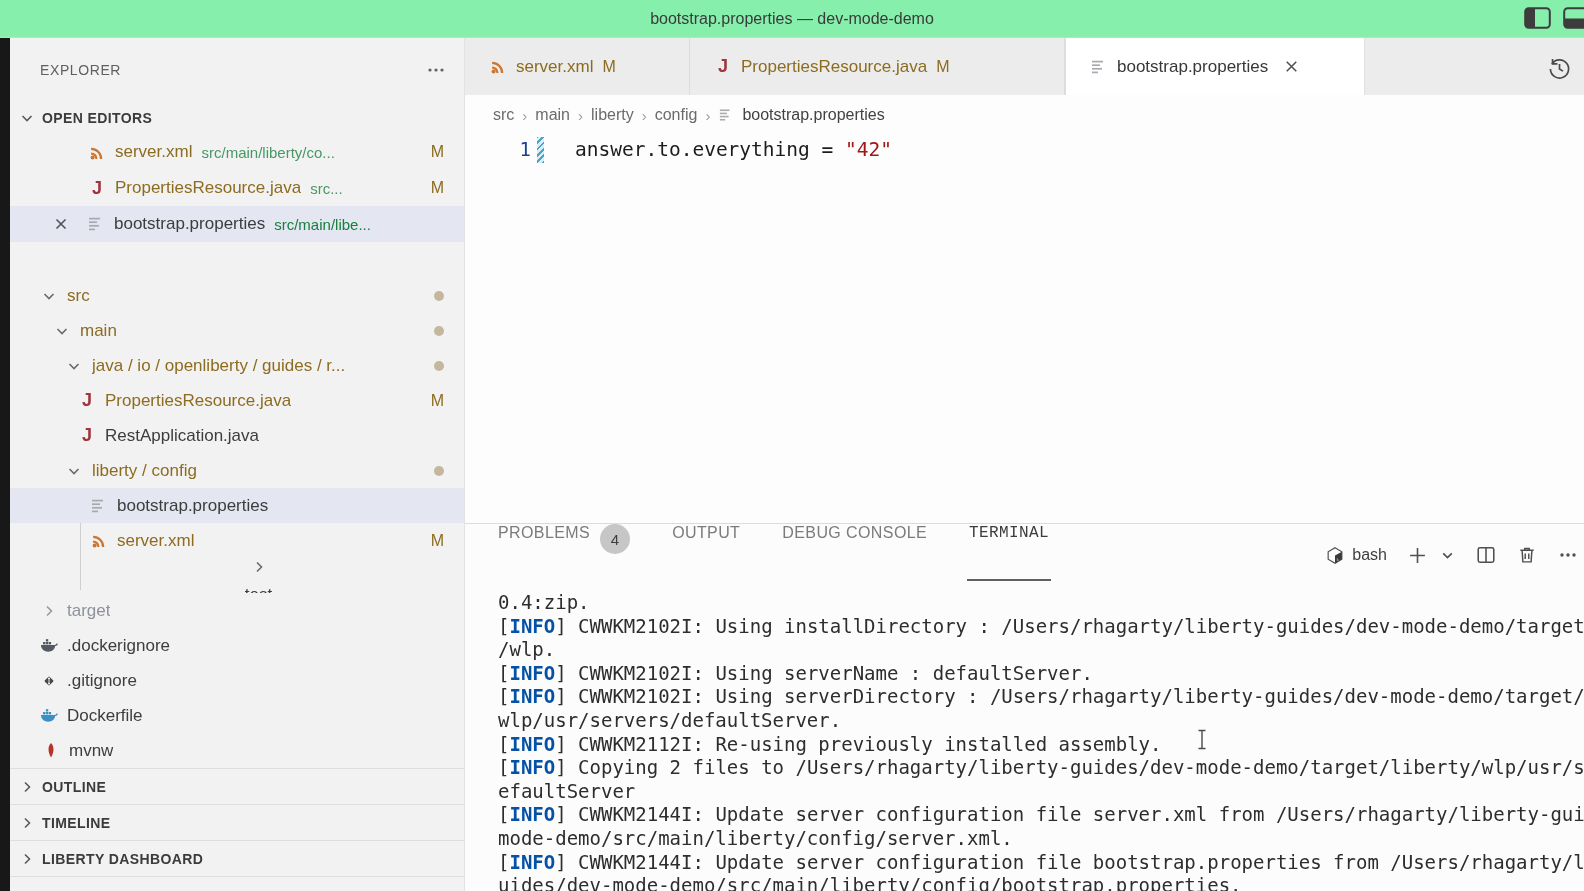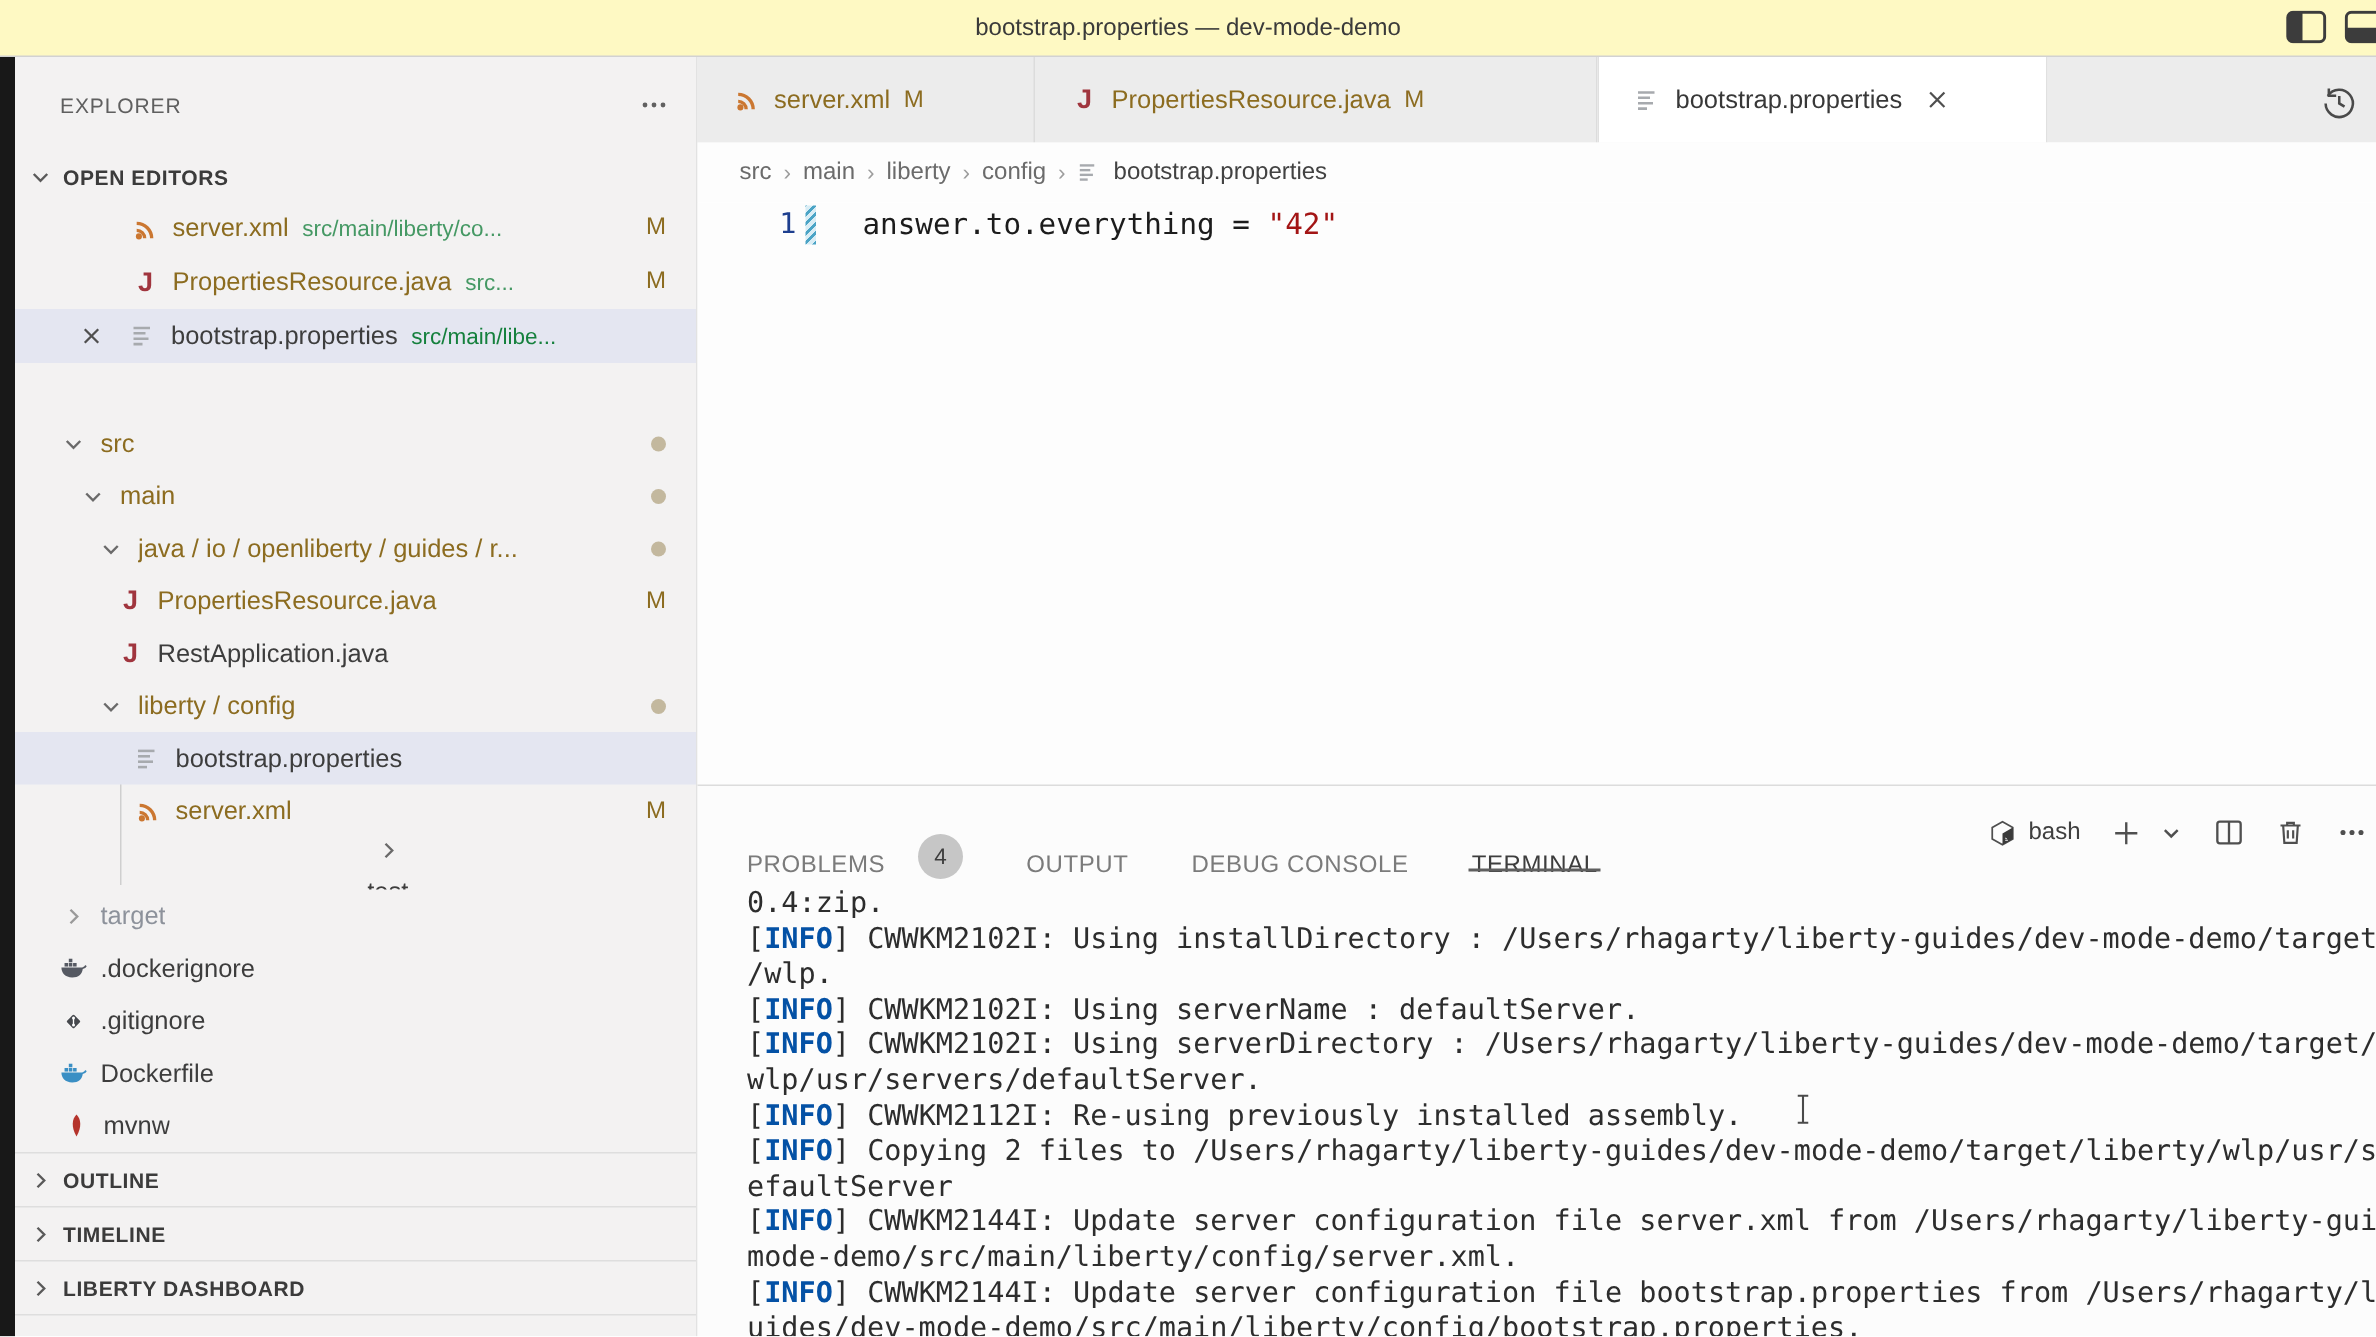--- a/index.html
+++ b/index.html
@@ -2,21 +2,21 @@
 <html style="--modified: #8c6c20; --string-red: #a31515; --info-blue: #0451a5; --selection-bg: #e4e6f1; --accent-orange: #cb7731; --java-red: #a0353e; --docker-blue: #3a8fc4; --docker-gray: #555962; --maven-red: #b5342c;"><head>
 <meta charset="utf-8">
 <style>
   * { margin:0; padding:0; box-sizing:border-box; }
   html,body { background:#ffffff; }
   body { font-family:"Liberation Sans", sans-serif; }
   .screen { position:relative; width:1584px; height:891px; overflow:hidden; background:#fff; }
 
   
   .titlebar { position:absolute; left:0; top:0; width:1584px; height:38px;
-    background:#fef9c3; border-bottom:1px solid #d2d2d2;
+    background:#86efac; border-bottom:1px solid #d2d2d2;
     display:flex; align-items:center; justify-content:center; }
   .titlebar .title { font-size:16px; color:#3a3a3a; }
   .tb-icons { position:absolute; right:-6px; top:7px; display:flex; gap:12px; }
   .tb-icons svg { display:block; }
 
   
   .activity-strip { position:absolute; left:0; top:38px; width:10px; height:853px; background:#181818; }
 
   
   .sidebar { position:absolute; left:10px; top:38px; width:455px; height:853px;
@@ -70,23 +70,23 @@
   .modbar { position:absolute; left:72px; top:2px; width:7px; height:26px;
     background:repeating-linear-gradient(-45deg,#4ba4c6 0,#4ba4c6 2px,#d9edf5 2px,#d9edf5 4.5px); }
   .codetext { position:absolute; left:110px; top:0; font-family:"DejaVu Sans Mono", monospace;
     font-size:19.5px; line-height:29px; color:#1c1c1c; white-space:pre; }
   .str { color:var(--string-red,#a31515); }
 
   
   .panel { position:absolute; left:465px; top:523px; width:1119px; height:368px; background:#fcfcfc;
     border-top:1px solid #dcdcdc; overflow:hidden; }
   .panel-tabs { position:absolute; left:33px; top:0; height:62px; display:flex; align-items:center; gap:42px; }
-  .ptab { position:relative; height:100%; display:flex; align-items:flex-end; gap:22px;
+  .ptab { position:relative; height:100%; display:flex; align-items:flex-start; gap:10px;
     font-size:16px; letter-spacing:.4px; color:#7b7b7b; cursor:pointer; }
-  .ptab-active { color:#3d3d3d; }
+  .ptab-active { color:#3d3d3d;font-family:Liberation Mono, monospace; }
   .ptab-active::after { content:""; position:absolute; left:-2px; right:-2px; bottom:5px; height:2.5px; background:#5f5f5f; }
   .pbadge { width:30px; height:30px; border-radius:50%; background:#c6c6c6; color:#3d3d3d;
     display:flex; align-items:center; justify-content:center; font-size:15px; }
   .panel-actions { position:absolute; right:-8px; top:0; height:62px; display:flex; align-items:center; gap:21px; padding-right:14px; }
   .panel-actions .act { display:flex; align-items:center; cursor:pointer; }
   .shell-chip { display:flex; align-items:flex-start; gap:8px; font-size:16px; color:#3f3f3f; cursor:pointer; }
 
   
   .term { position:absolute; left:33px; top:67px; right:0; bottom:0; overflow:hidden;
     font-family:"DejaVu Sans Mono", monospace; font-size:19px; line-height:23.6px; color:#2d2d2d; }

